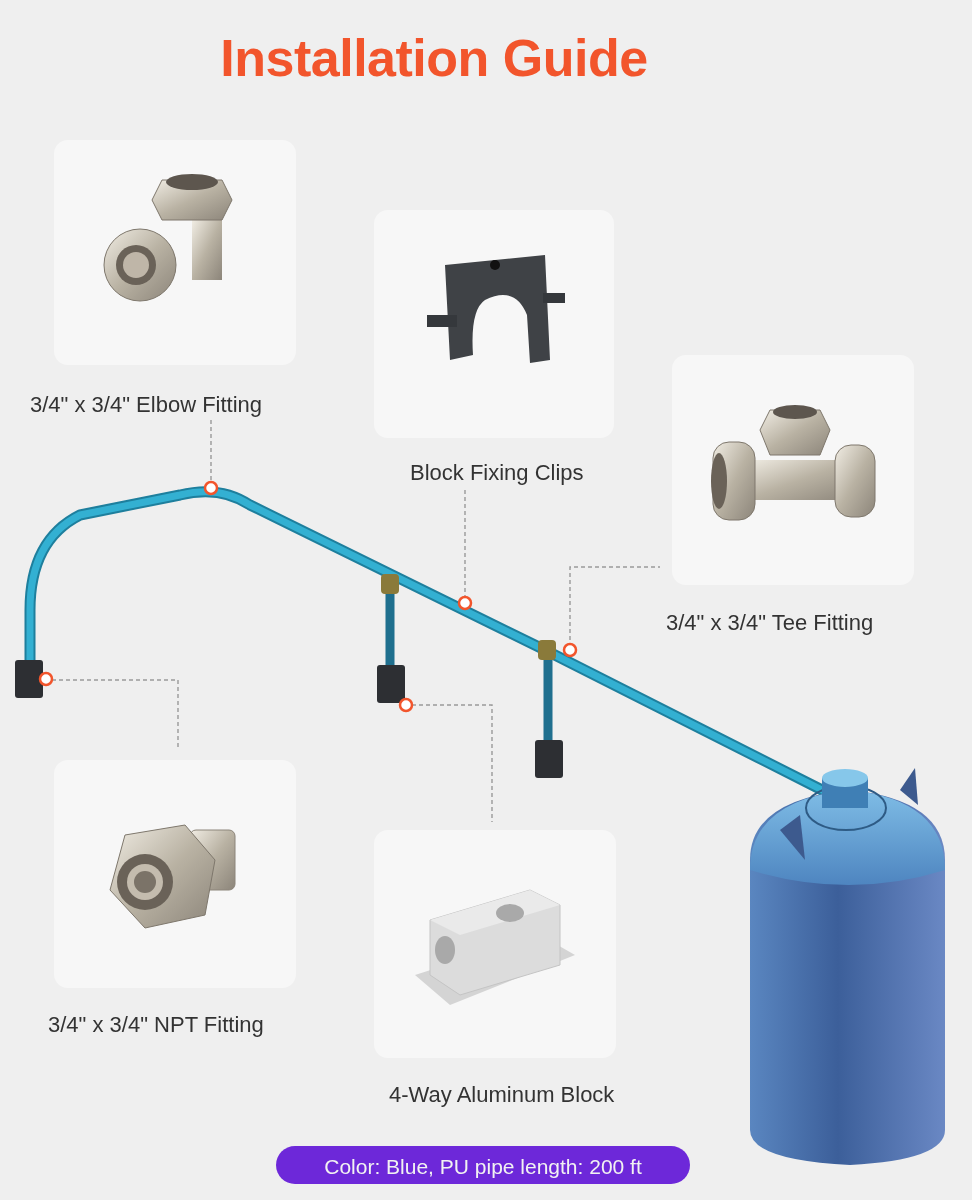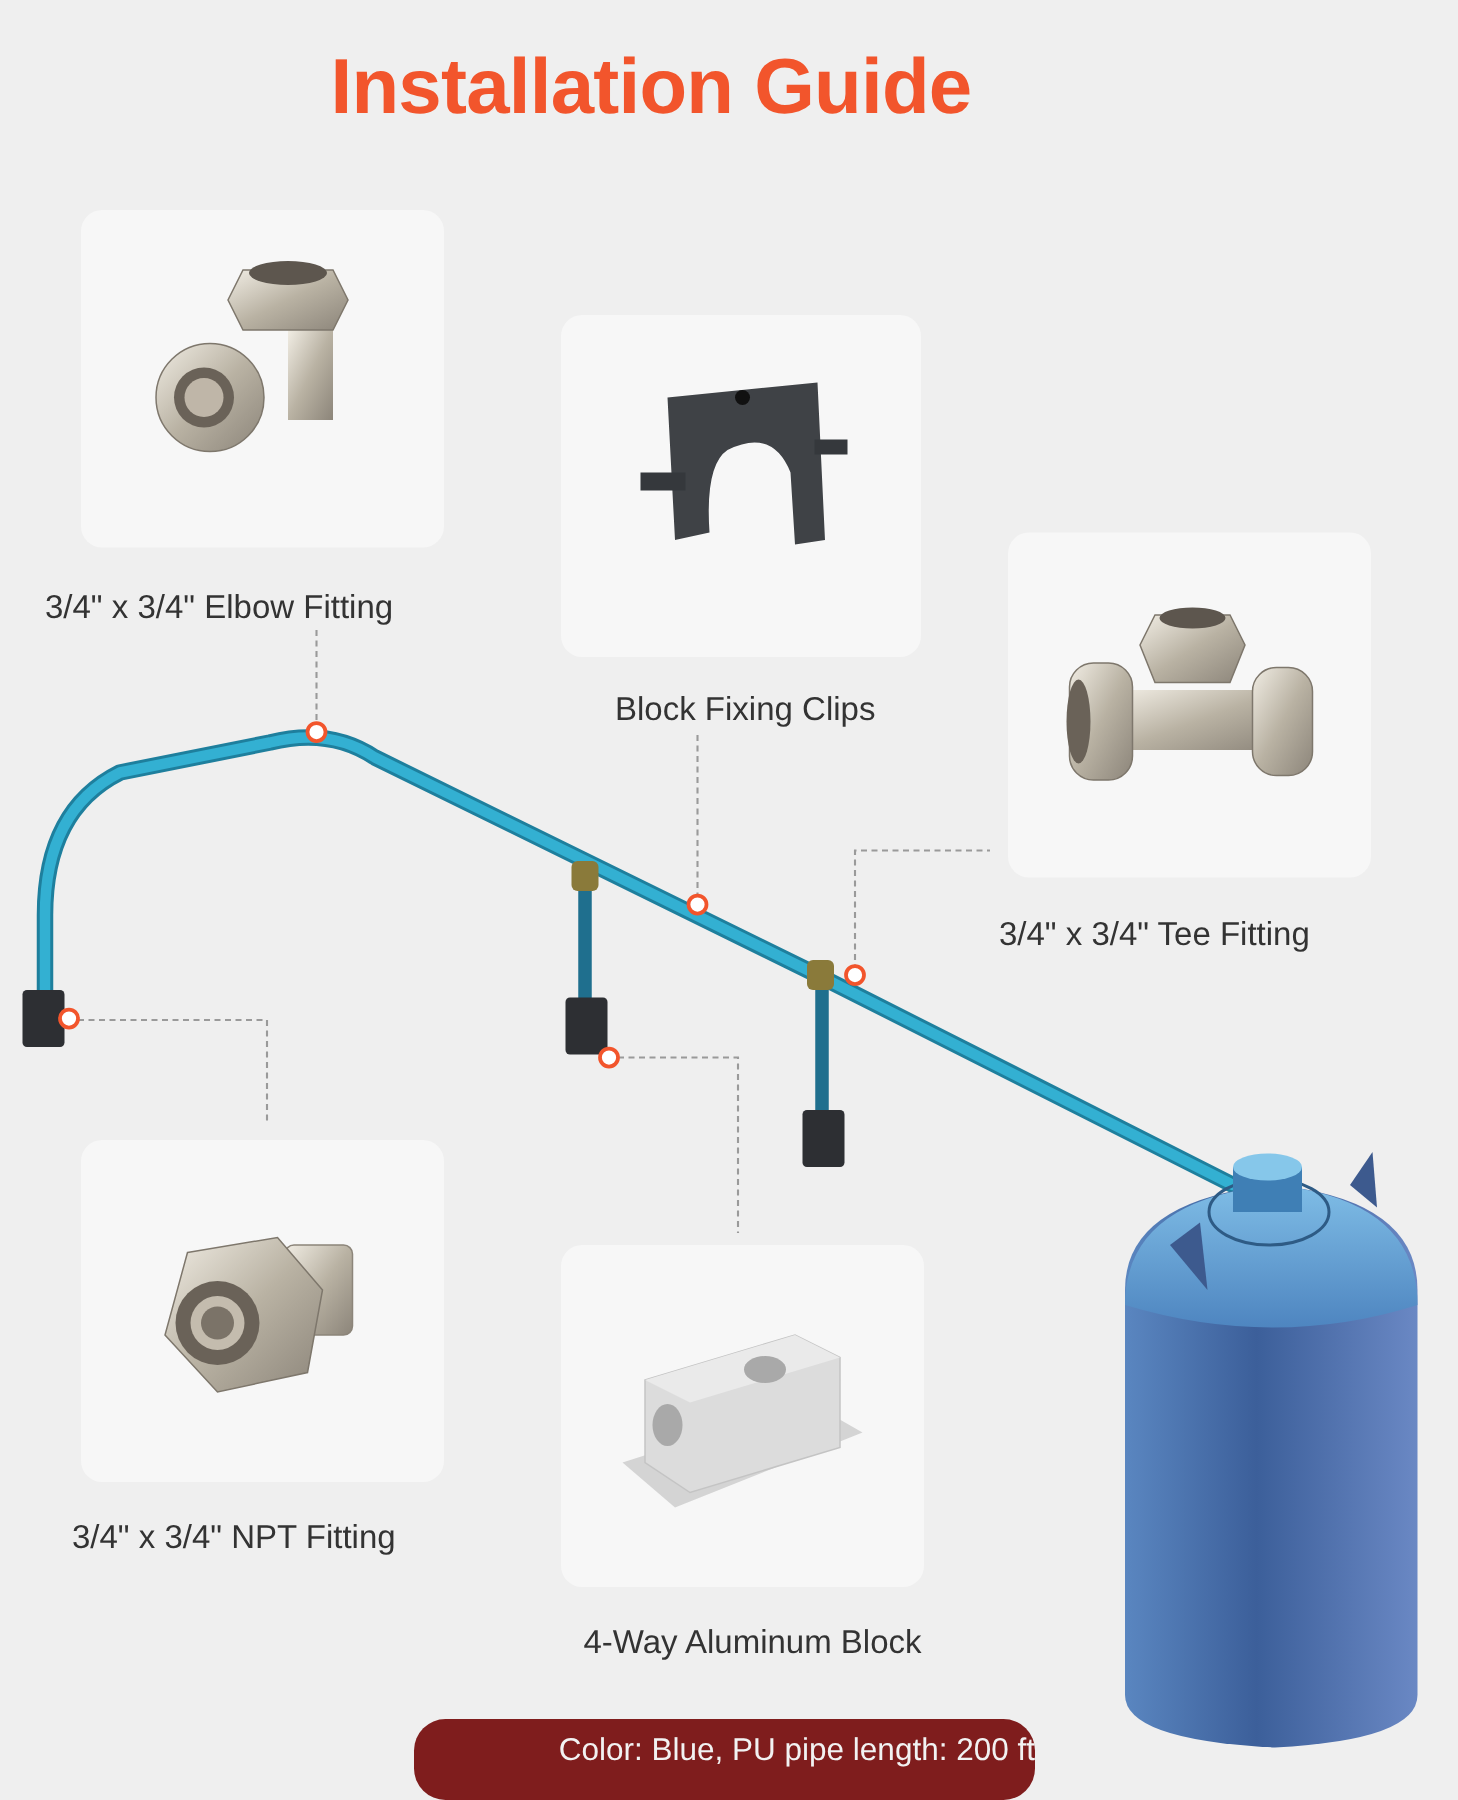--- a/index.html
+++ b/index.html
@@ -1,20 +1,20 @@
 <!DOCTYPE html>
 <html><head>
 <meta charset="utf-8">
 <style>
   html,body{margin:0;padding:0;}
   body{width:972px;height:1200px;background:#efefef;position:relative;overflow:hidden;font-family:"Liberation Sans",sans-serif;}
   .title{position:absolute;left:0;width:868px;top:28px;text-align:center;font-size:52px;font-weight:bold;color:#f2552c;letter-spacing:-0.5px;}
   .card{position:absolute;background:#f7f7f7;border-radius:14px;}
   .label{position:absolute;font-size:22px;color:#333;white-space:nowrap;}
-  .badge{position:absolute;left:276px;top:1146px;width:414px;height:54px;border-radius:21px;background:#7f1d1d;color:#f2f2f2;font-size:21px;line-height:42px;text-align:right;}
+  .badge{position:absolute;left:276px;top:1146px;width:414px;height:38px;border-radius:21px;background:#6d28d9;color:#f2f2f2;font-size:21px;line-height:42px;text-align:center;}
   svg{position:absolute;}
 </style>
 </head>
 <body>
 
 <div class="title">Installation Guide</div>
 
 <div class="card" style="left:54px;top:140px;width:242px;height:225px;"></div>
 <div class="card" style="left:374px;top:210px;width:240px;height:228px;"></div>
 <div class="card" style="left:672px;top:355px;width:242px;height:230px;"></div>

